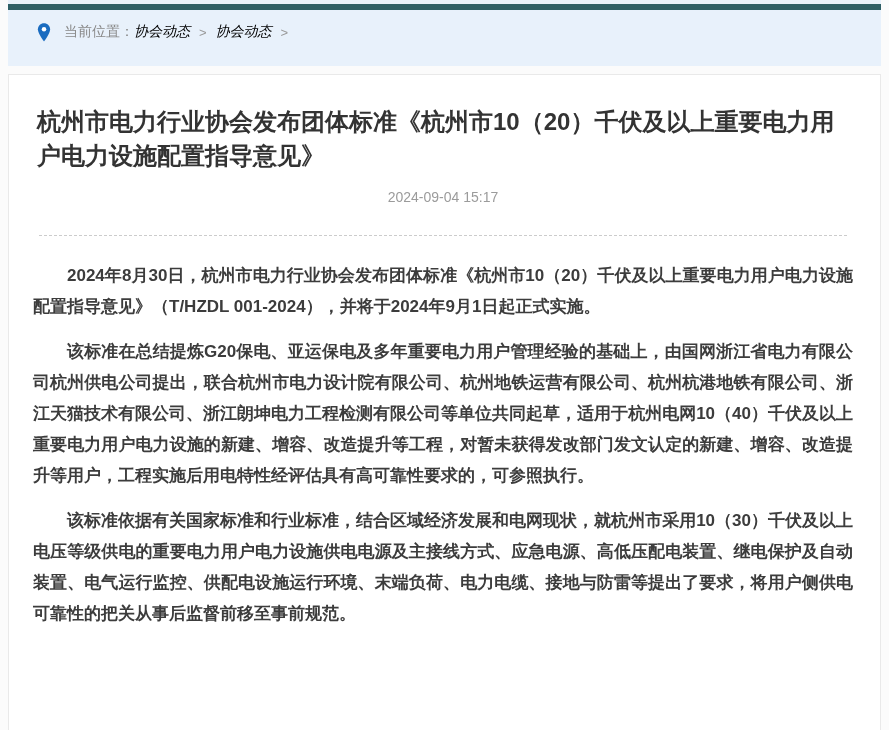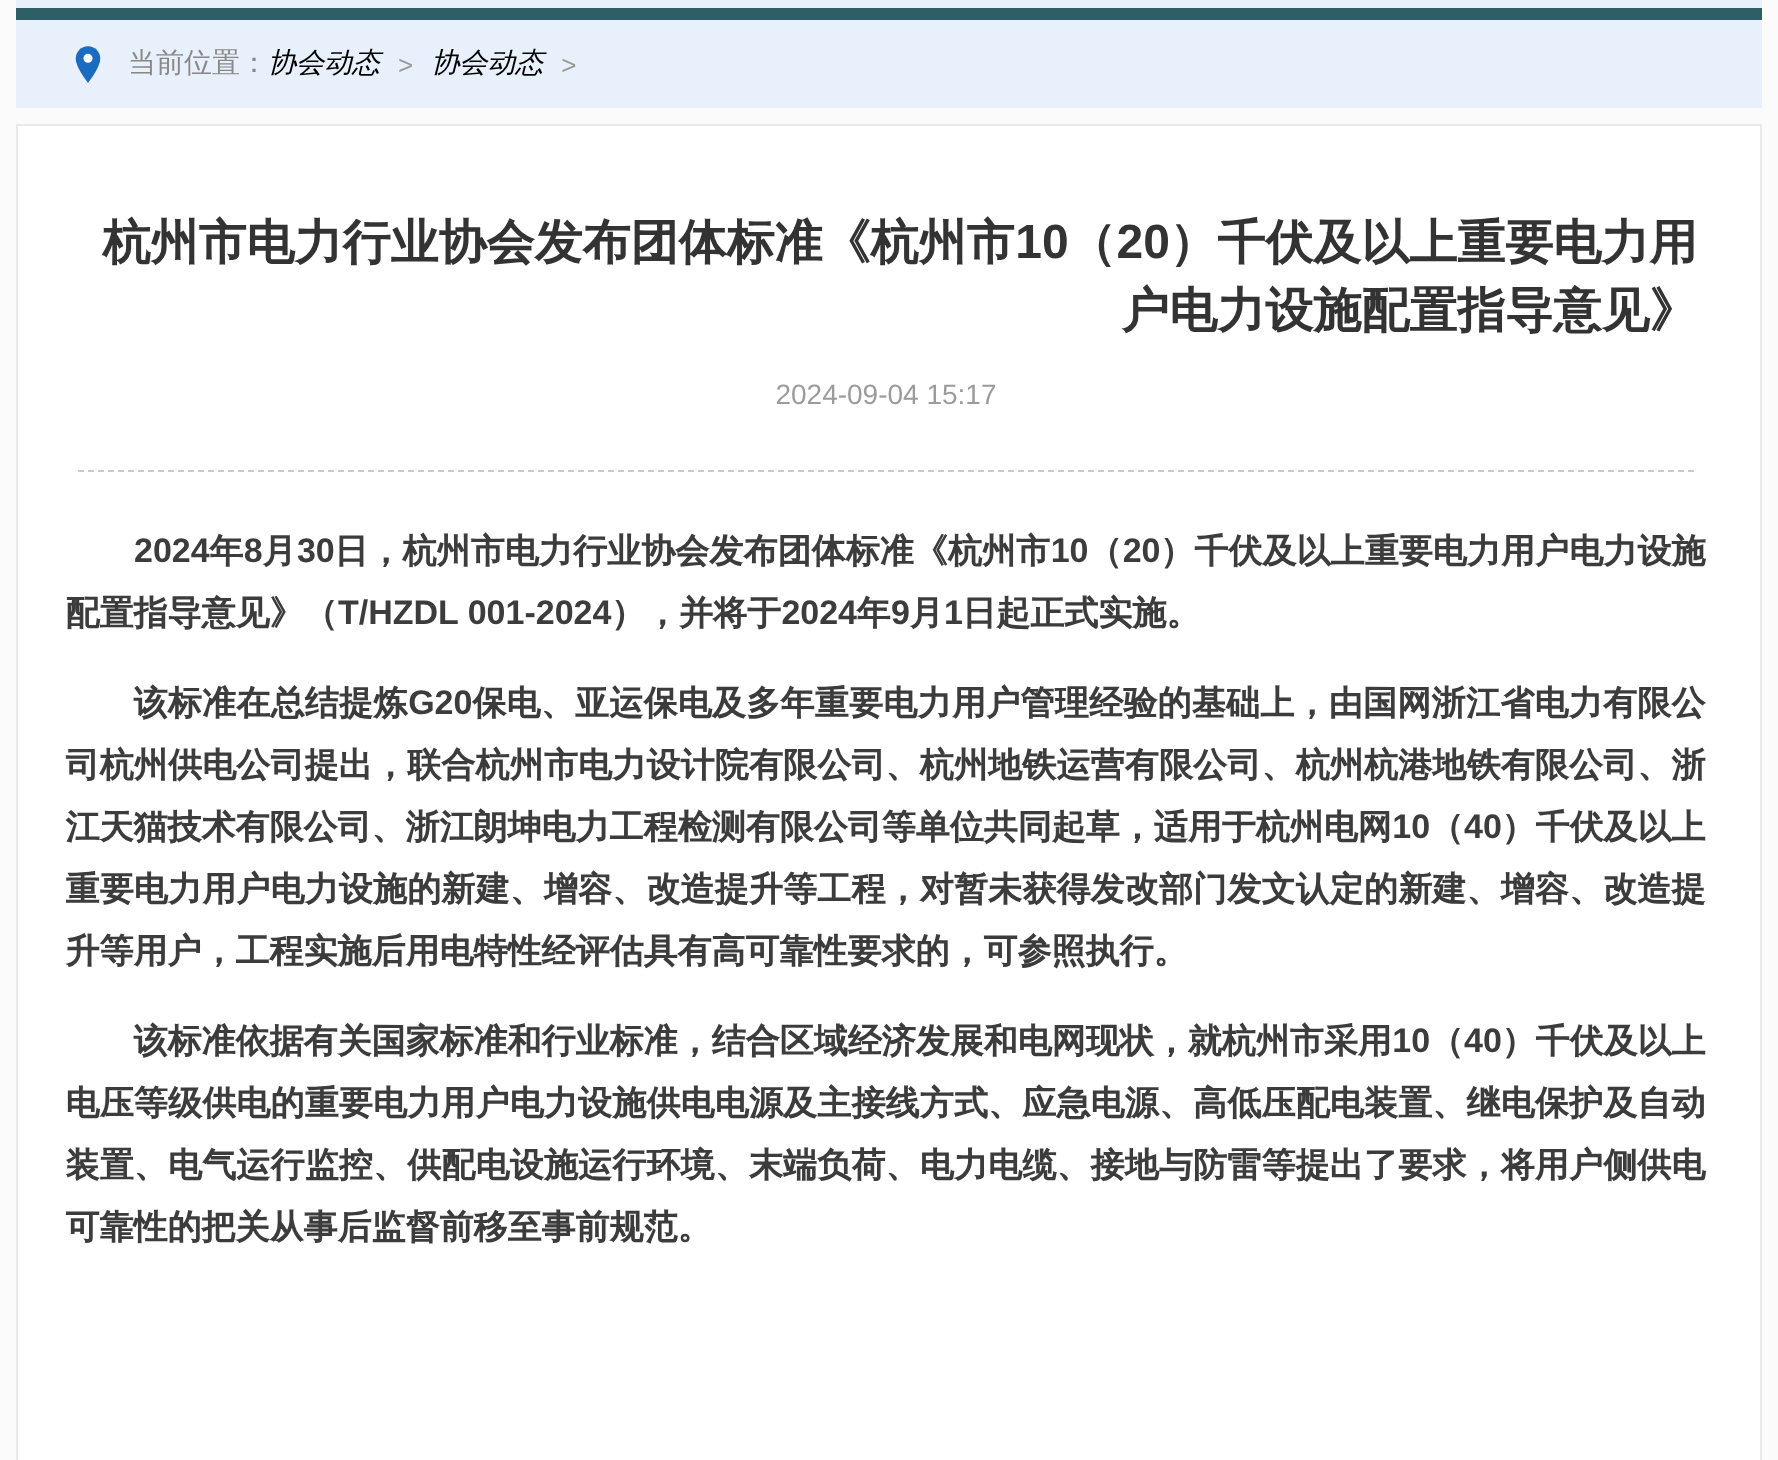--- a/index.html
+++ b/index.html
@@ -6,39 +6,39 @@
   body{
     width:889px;height:730px;overflow:hidden;
     background:#fbfbfb;
     font-family:"Liberation Sans","DejaVu Sans",sans-serif;
   }
   
   .header{margin:0 8px;background:#e8f1fb;padding-top:4px;}
   .teal-bar{height:6px;background:#2e5f66;}
   .breadcrumb-row{
     height:44px;display:flex;align-items:center;
-    padding:0 16px 0 28px;font-size:14px;color:#777;
+    padding:0 16px 12px 28px;font-size:14px;color:#777;
     white-space:nowrap;overflow:hidden;
   }
   .pin{display:flex;align-items:center;margin-right:12px;flex:0 0 auto;}
   .bc-label{color:#888;}
   .bc-sep{color:#999;margin:0 9px;font-size:13px;}
   .bc-link{color:#000000;text-decoration:none;cursor:pointer;font-style:italic;}
   .bc-current{color:#2b7bbf;text-decoration:none;cursor:pointer;overflow:hidden;text-overflow:ellipsis;}
   .gap{height:8px;background:#fbfbfb;}
   
   .card{
     margin:0 8px;height:668px;box-sizing:border-box;
     background:#fff;border:1px solid #e9e9e9;border-bottom:none;
     padding:30px 27px 0 24px;
   }
   .title{
-    margin:12px auto;max-width:812px;
+    margin:0 auto;max-width:812px;
     font-size:24px;font-weight:bold;color:#333;
-    line-height:1.42;text-align:right;
+    line-height:1.42;text-align:left;
   }
   .date{
     margin-top:16px;text-align:center;
     color:#9b9b9b;font-size:14px;
   }
   .divider{
     border:none;border-top:1px dashed #ccc;
     margin:30px 6px 0 6px;height:0;
   }
   .content{margin-top:14px;font-weight:bold;}
@@ -71,15 +71,15 @@
 
 <div class="gap"></div>
 
 <div class="card">
   <h1 class="title">杭州市电力行业协会发布团体标准《杭州市10（20）千伏及以上重要电力用户电力设施配置指导意见》</h1>
   <div class="date">2024-09-04 15:17</div>
   <hr class="divider">
   <div class="content">
     <p>2024年8月30日，杭州市电力行业协会发布团体标准《杭州市10（20）千伏及以上重要电力用户电力设施配置指导意见》（T/HZDL 001-2024），并将于2024年9月1日起正式实施。</p>
     <p>该标准在总结提炼G20保电、亚运保电及多年重要电力用户管理经验的基础上，由国网浙江省电力有限公司杭州供电公司提出，联合杭州市电力设计院有限公司、杭州地铁运营有限公司、杭州杭港地铁有限公司、浙江天猫技术有限公司、浙江朗坤电力工程检测有限公司等单位共同起草，适用于杭州电网10（40）千伏及以上重要电力用户电力设施的新建、增容、改造提升等工程，对暂未获得发改部门发文认定的新建、增容、改造提升等用户，工程实施后用电特性经评估具有高可靠性要求的，可参照执行。</p>
-    <p>该标准依据有关国家标准和行业标准，结合区域经济发展和电网现状，就杭州市采用10（40）千伏及以上电压等级供电的重要电力用户电力设施供电电源及主接线方式、应急电源、高低压配电装置、继电保护及自动装置、电气运行监控、供配电设施运行环境、末端负荷、电力电缆、接地与防雷等提出了要求，将用户侧供电可靠性的把关从事后监督前移至事前规范。</p>
+    <p>该标准依据有关国家标准和行业标准，结合区域经济发展和电网现状，就杭州市采用10（30）千伏及以上电压等级供电的重要电力用户电力设施供电电源及主接线方式、应急电源、高低压配电装置、继电保护及自动装置、电气运行监控、供配电设施运行环境、末端负荷、电力电缆、接地与防雷等提出了要求，将用户侧供电可靠性的把关从事后监督前移至事前规范。</p>
   </div>
 </div>
 
 </body></html>

